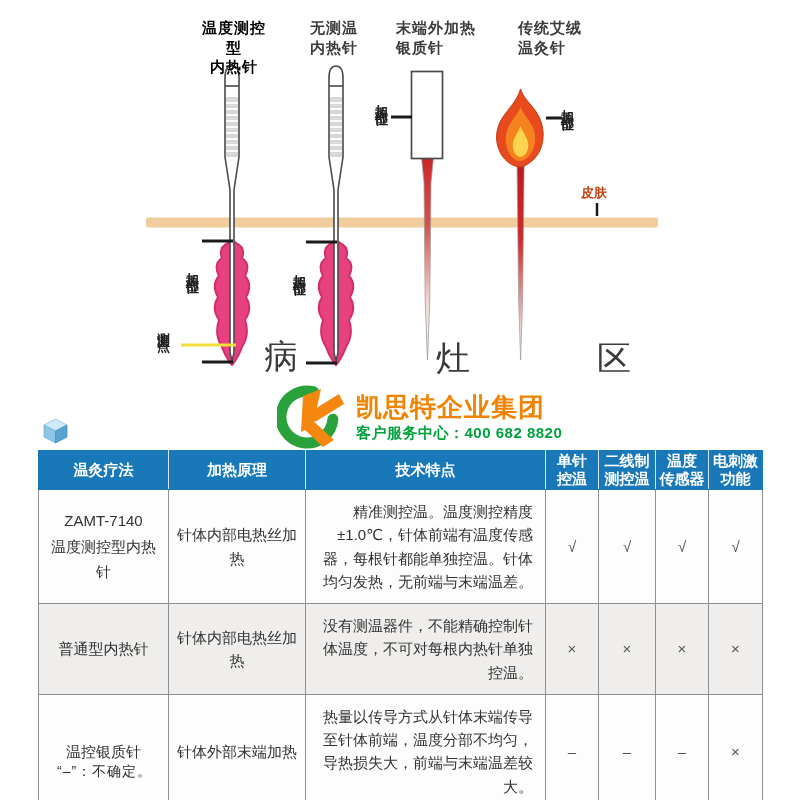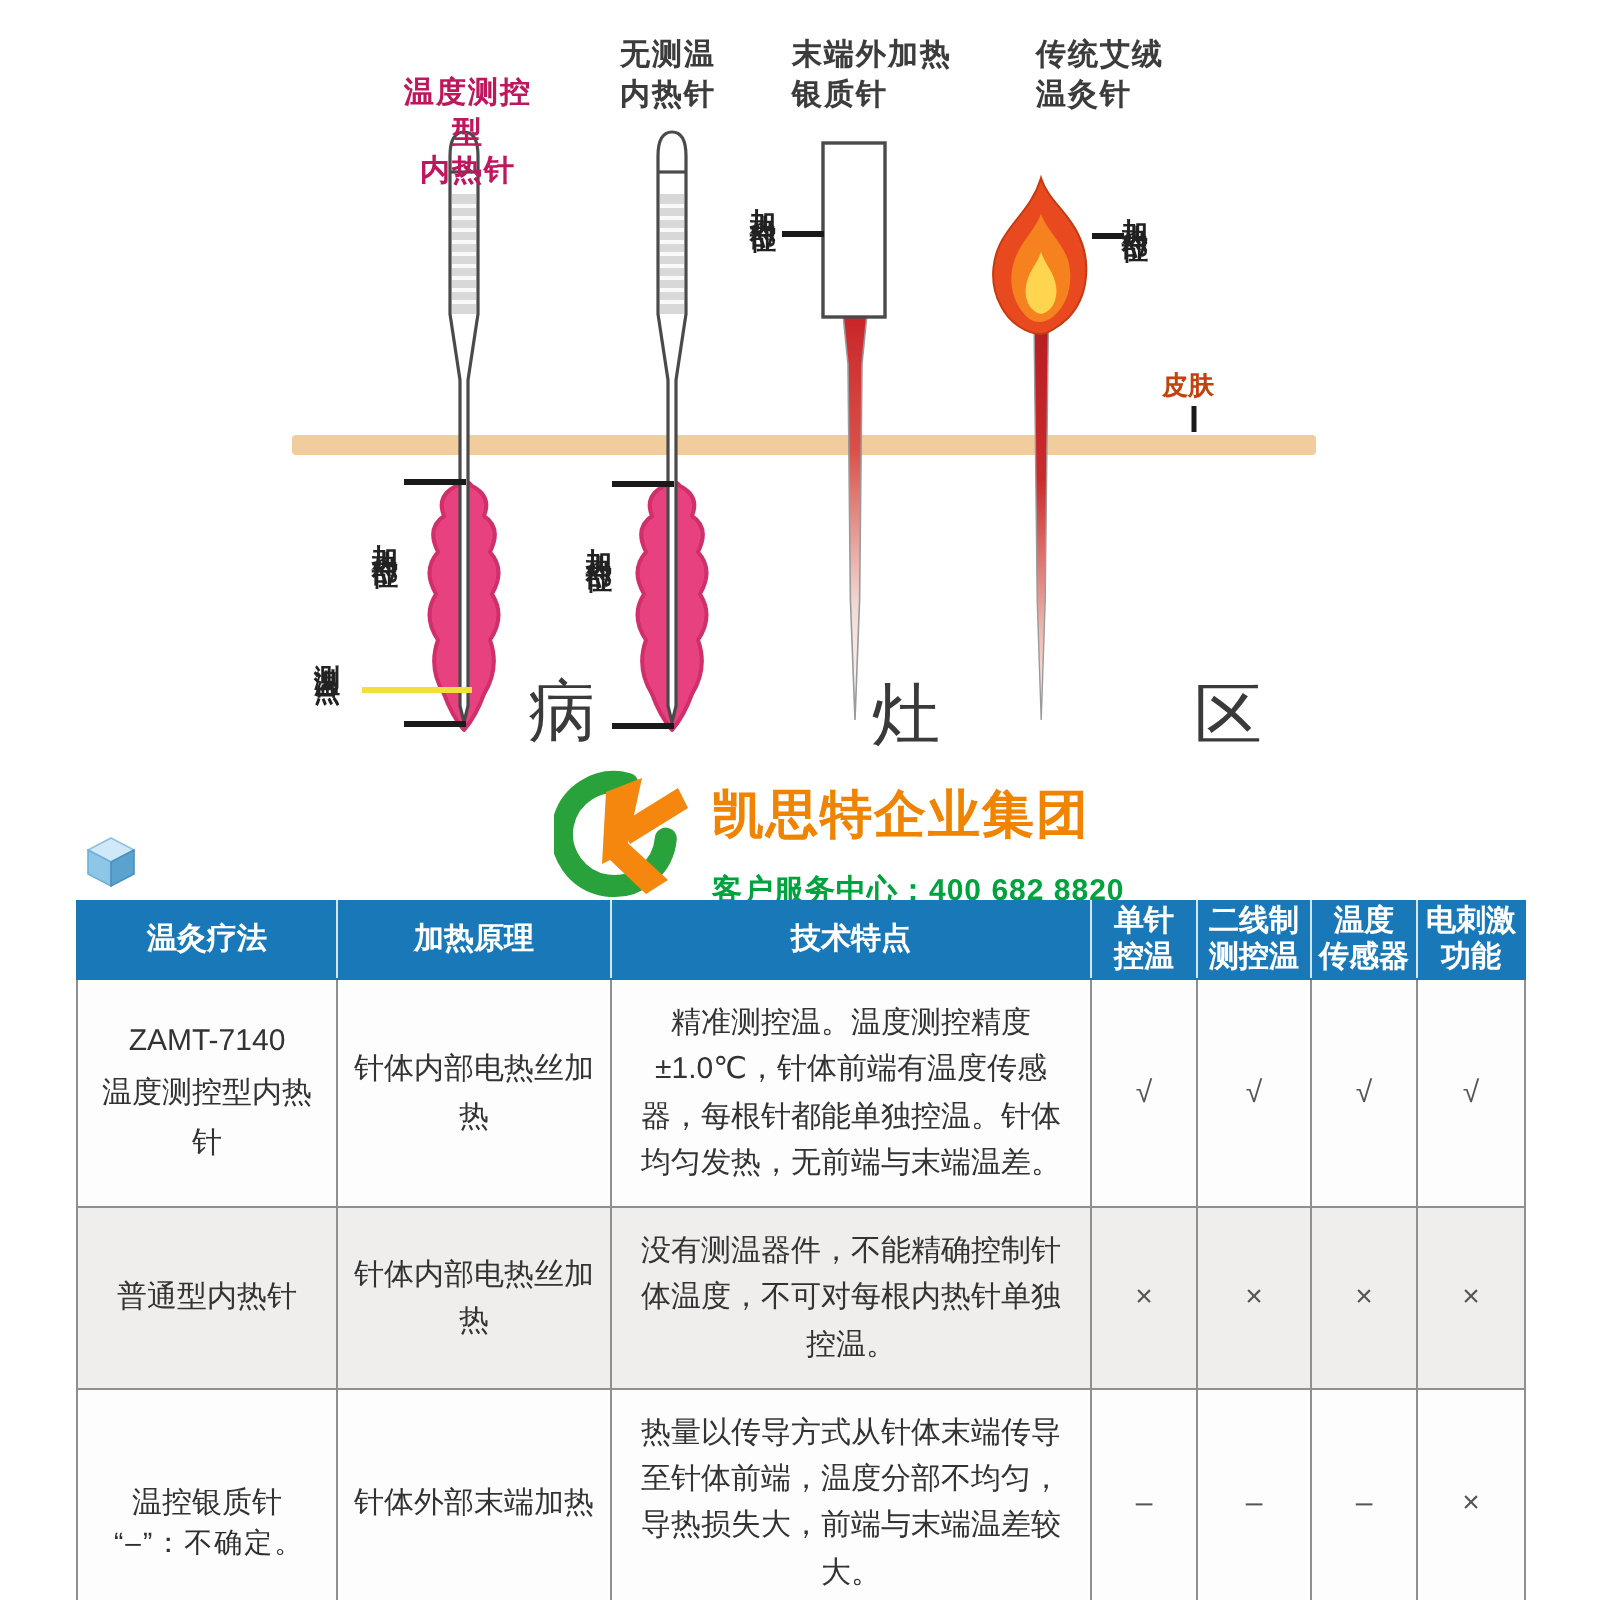--- a/index.html
+++ b/index.html
@@ -6,54 +6,54 @@
   body{
     width:800px;height:800px;background:#ffffff;position:relative;overflow:hidden;
     font-family:"Liberation Sans","DejaVu Sans",sans-serif;color:#333;
   }
   .abs{position:absolute;}
   
   .needle-label{
     position:absolute;top:18px;font-size:15px;font-weight:bold;line-height:1.3;
     white-space:pre-line;color:#3c3c3c;letter-spacing:1px;
   }
-  .lbl-red{color:#be185d;margin-top:19px;}
+  .lbl-red{color:#000000;}
   
   .vtext{
     position:absolute;writing-mode:vertical-rl;text-orientation:upright;
     font-size:13px;font-weight:bold;color:#222;letter-spacing:3px;line-height:1;
   }
   .ann{font-size:13px;font-weight:bold;color:#c2410c;}
   .lesion-char{
     position:absolute;font-family:"Liberation Serif","DejaVu Serif",serif;
     font-size:34px;color:#3a3a3a;line-height:1;
   }
   
   .logo-name{position:absolute;left:356px;top:390px;font-size:26px;font-weight:bold;color:#f08300;letter-spacing:1px;}
-  .logo-service{position:absolute;left:356px;top:436px;font-size:15px;font-weight:bold;color:#00a23e;letter-spacing:.5px;}
+  .logo-service{position:absolute;left:356px;top:424px;font-size:15px;font-weight:bold;color:#00a23e;letter-spacing:.5px;}
   
   .section-title{position:absolute;left:84px;top:420px;font-size:19px;font-weight:bold;color:#1b74b4;letter-spacing:1.5px;margin-top:40px;}
   
   .cmp-table{
     position:absolute;left:38px;top:450px;width:724px;
     border-collapse:collapse;table-layout:fixed;font-size:15px;color:#333;
     border:1px solid #8f8f8f;
   }
   .cmp-table thead th{
     background:#1878b8;color:#fff;font-weight:bold;height:38px;
     border:1px solid #1878b8;border-right:1.5px solid #d4e6f3;
     white-space:pre-line;line-height:1.2;font-size:15px;padding:0 2px;
   }
   .cmp-table thead th:last-child{border-right:1px solid #1878b8;}
   .cmp-table tbody td{
     border:1px solid #8f8f8f;text-align:center;vertical-align:middle;
     padding:6px 8px;line-height:1.55;background:#fdfdfd;
   }
   .cmp-table tbody tr.shaded td{background:#efeeec;}
-  .cmp-table td.features{text-align:center;padding:10px 12px;}
+  .cmp-table td.features{text-align:right;padding:10px 12px;}
   .cmp-table td.therapy{white-space:pre-line;line-height:1.7;}
   .cmp-table tr.r1{height:92px;}
   .cmp-table tr.r2{height:82px;}
   .cmp-table tr.r3{height:93px;}
   .mark{font-size:15px;color:#555;}
   .footnote{position:absolute;left:57px;top:763px;font-size:14px;color:#2e2e2e;letter-spacing:1px;}
 </style>
 </head>
 <body>
 

